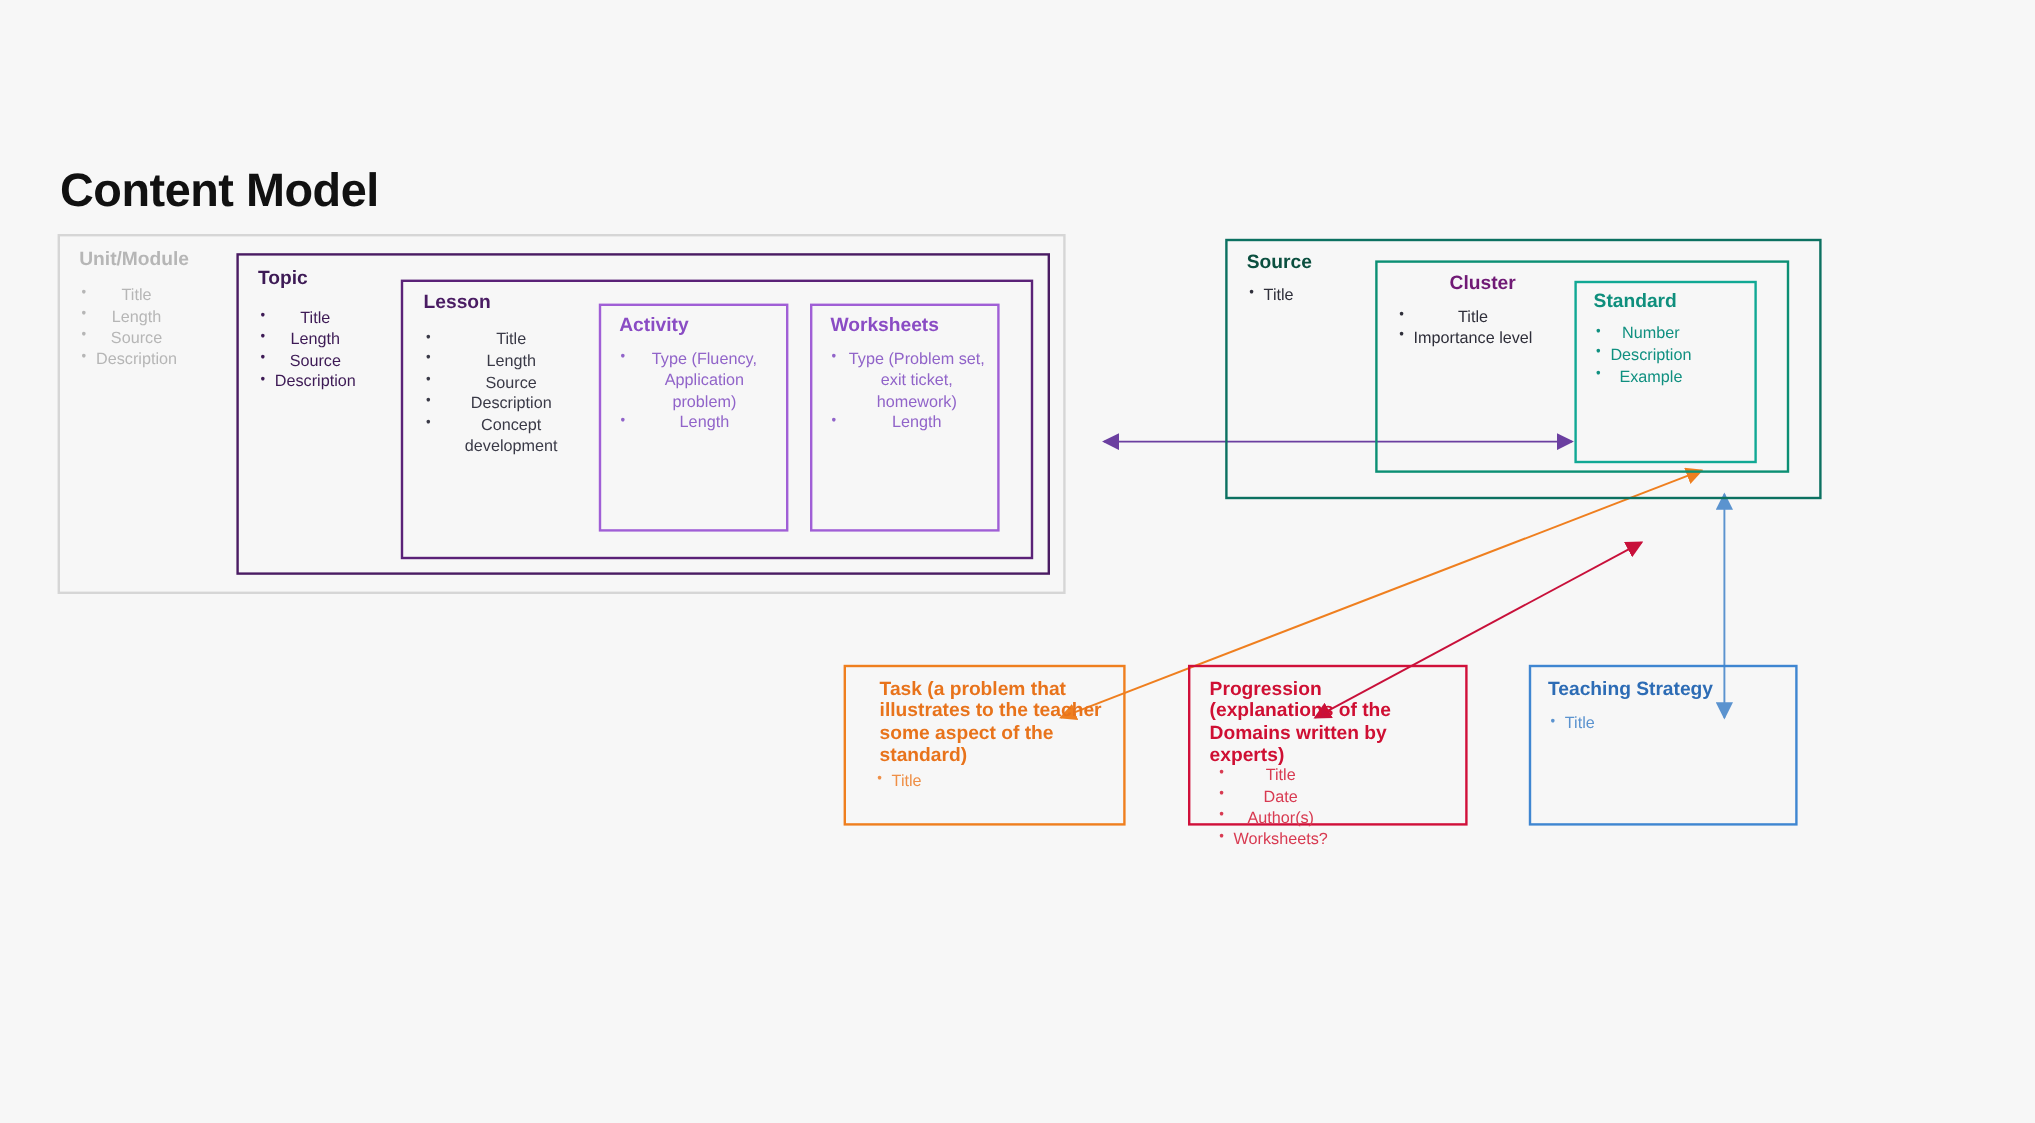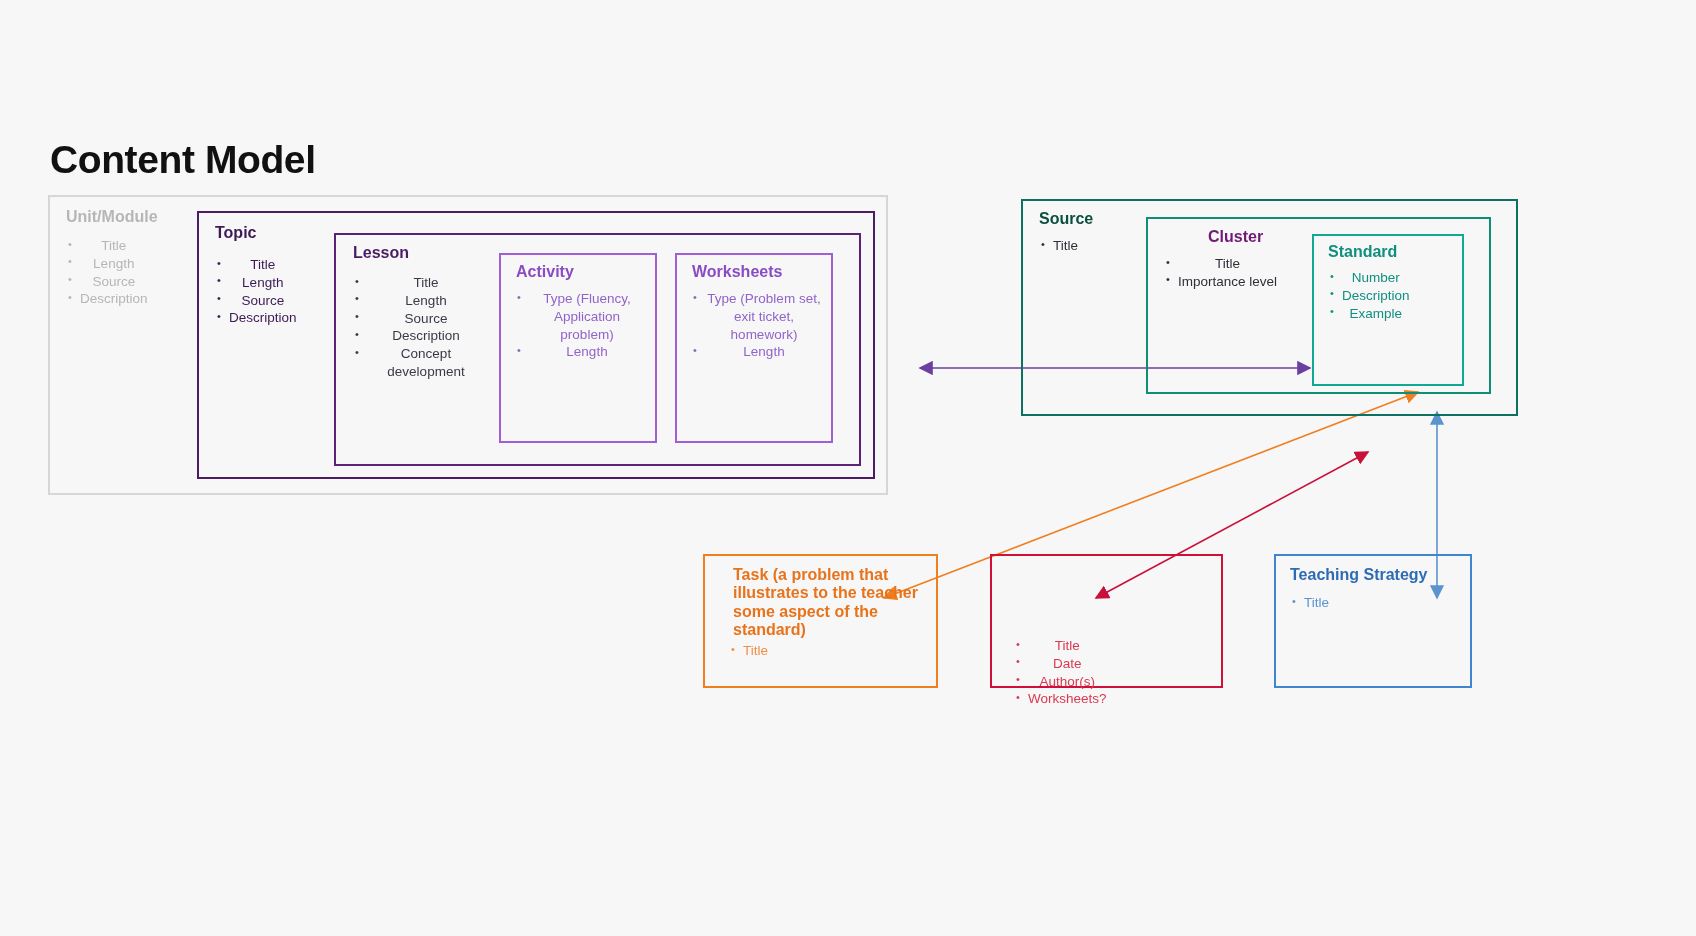--- a/index.html
+++ b/index.html
@@ -90,21 +90,21 @@
   #task ul.fields li{color:#ef8f46;}
   #task > ul.fields{position:absolute;left:26px;top:79px;}
 
   
   #progression{left:990px;top:554px;width:233px;height:134px;border:2.5px solid #d0103a;}
   #progression > .bt{color:#cf0f33;position:absolute;left:16px;top:10px;width:200px;}
   #progression ul.fields li{color:#d83a51;}
   #progression > ul.fields{position:absolute;left:24px;top:74px;}
 
   
-  #teaching-strategy{left:1274px;top:554px;width:198px;height:134px;border:2.5px solid #3f86d1;}
+  #teaching-strategy{left:1274px;top:554px;width:224px;height:134px;border:2.5px solid #3f86d1;}
   #teaching-strategy > .bt{color:#2d6cb5;position:absolute;left:14px;top:10px;}
   #teaching-strategy ul.fields li{color:#5b93cf;}
   #teaching-strategy > ul.fields{position:absolute;left:16px;top:31px;}
 </style>
 </head>
 <body>
 
 <div id="canvas">
 
   <div class="title">Content Model</div>
@@ -218,20 +218,21 @@
   </div>
 
   <div class="box" id="task">
     <div class="bt">Task (a problem that illustrates to the teacher some aspect of the standard)</div>
     <ul class="fields">
       <li>Title</li>
     </ul>
   </div>
 
   <div class="box" id="progression">
+    <div class="bt">Progression (explanations of the Domains written by experts)</div>
     <ul class="fields">
       <li>Title</li>
       <li>Date</li>
       <li>Author(s)</li>
       <li>Worksheets?</li>
     </ul>
   </div>
 
   <div class="box" id="teaching-strategy">
     <div class="bt">Teaching Strategy</div>

